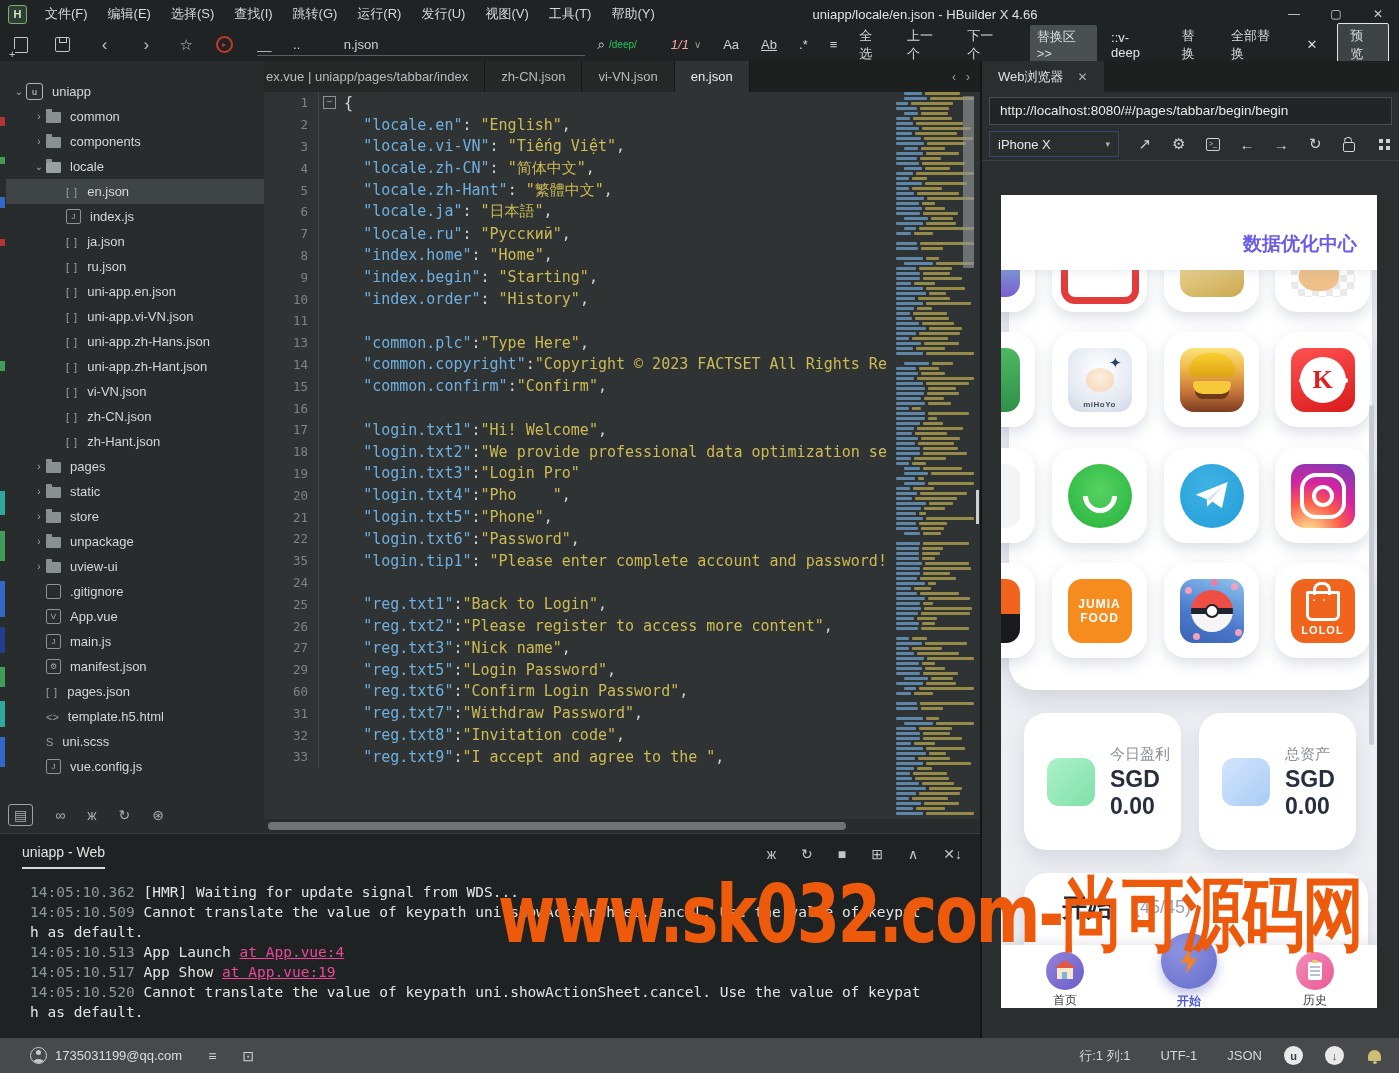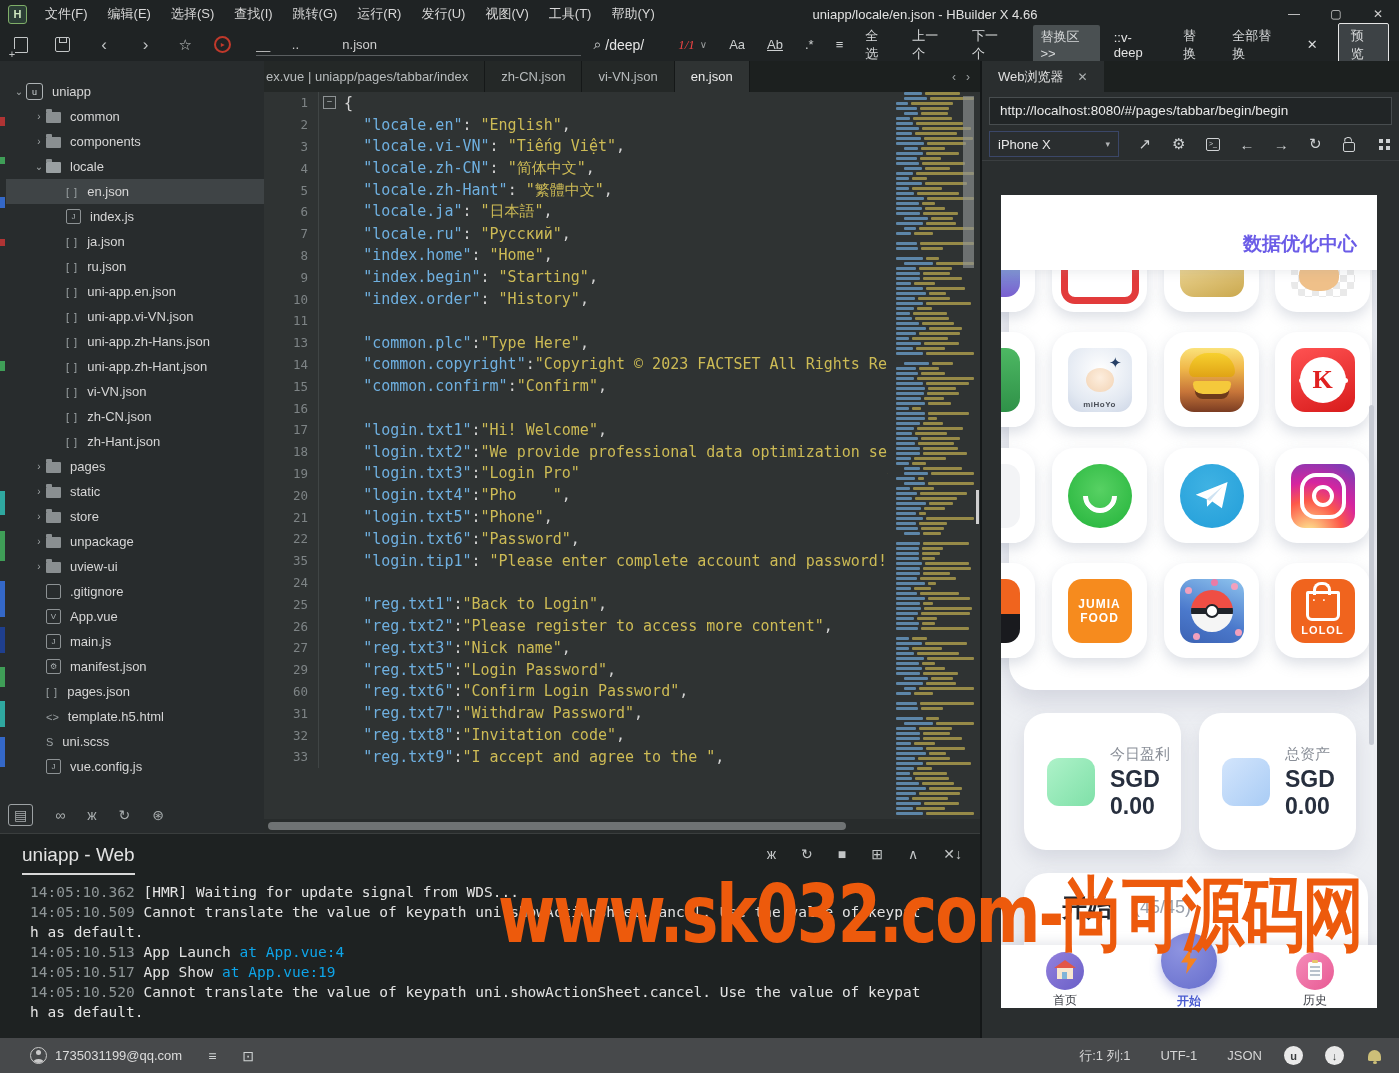--- a/index.html
+++ b/index.html
@@ -21,22 +21,22 @@
   .tb-new::after{content:"+";position:absolute;left:-6px;bottom:-7px;font-size:11px;color:#c3c6c7;background:#1f2324;line-height:10px;}
   .tb-save{width:13px;height:13px;border:1.5px solid #c3c6c7;border-radius:2px;position:relative;}
   .tb-save::before{content:"";position:absolute;top:0;left:3px;width:6px;height:4px;border:1px solid #c3c6c7;border-top:none;}
   .chev{font-size:17px;color:#bfc2c3;}
   .tb-run{width:13px;height:13px;border:2px solid #c0392b;border-radius:50%;color:#c0392b;font-size:8px;
           display:flex;align-items:center;justify-content:center;}
   .scope-input{margin-left:18px;width:330px;height:21px;border-bottom:1px solid #5a5e60;color:#cfcfcf;
                font-size:13px;white-space:pre;line-height:21px;overflow:hidden;}
   .find-group{display:flex;align-items:center;margin-left:12px;}
   .mag{color:#c8cbcc;font-size:14px;margin-right:6px;letter-spacing:-2px;}
-  .find-text{color:#e5e5e5;font-size:14px;font-style:normal;}
-  .match{color:#ef4444;font-size:13px;font-style:italic;margin-left:34px;font-family:Liberation Serif, serif;}
+  .find-text{color:#22c55e;font-size:10px;font-style:normal;}
+  .match{color:#fca5a5;font-size:13px;font-style:italic;margin-left:34px;}
   .dd{color:#9a9d9e;font-size:10px;margin-left:5px;}
   .toggle{color:#cdd0d1;font-size:13px;margin-left:22px;}
   .toggle.u{text-decoration:underline;}
   .fbtn{color:#d8dadb;font-size:13px;margin-left:22px;}
   .fbtn.hl{background:#4a5052;border-radius:2px;padding:3px 7px;margin-left:24px;}
   .replace-text{color:#e4e4e4;font-size:13px;margin-left:14px;}
   .right-group{margin-left:auto;display:flex;align-items:center;margin-right:10px;}
   .rbtn{color:#d8dadb;font-size:13px;margin-left:24px;}
   .rbtn.boxed{background:#3d4245;border:1px solid #e5e5e5;border-radius:2px;padding:3px 12px;margin-left:20px;}
   
@@ -82,26 +82,26 @@
   .minimap{position:absolute;top:31px;right:6px;width:80px;bottom:14px;overflow:hidden;}
   .mrow{height:3px;margin-bottom:2px;display:flex;gap:3px;}
   .mseg{height:3px;border-radius:1px;}
   .mthumb{position:absolute;top:4px;right:0;width:11px;height:172px;background:#8f9394;opacity:.65;}
   .vscroll{position:absolute;top:31px;right:0;width:5px;bottom:14px;}
   .vthumb{position:absolute;top:398px;left:1px;width:3px;height:34px;background:#cfcfcf;}
   .hscroll{position:absolute;left:0;right:0;bottom:0;height:14px;background:#282c2c;}
   .hthumb{position:absolute;left:4px;top:3px;width:578px;height:8px;background:#6f7374;border-radius:4px;}
   
   .console{position:absolute;top:833px;left:0;width:980px;height:205px;background:#1e2222;border-top:1px solid #3a3e3e;}
-  .ctab{position:absolute;left:22px;top:10px;font-size:19px;color:#e3e3e3;padding-bottom:7px;border-bottom:2px solid #d8d8d8;}
+  .ctab{position:absolute;left:22px;top:10px;font-size:14px;color:#e3e3e3;padding-bottom:7px;border-bottom:2px solid #d8d8d8;}
   .cicons{position:absolute;right:18px;top:12px;display:flex;gap:25px;color:#c3c6c7;font-size:14px;}
   .clog{position:absolute;left:30px;top:48px;right:10px;font-family:"DejaVu Sans Mono","Liberation Mono",monospace;
         font-size:14.5px;line-height:20px;color:#e3e3e3;white-space:pre;}
   .clog .t{color:#8f9698;}
-  .clog a{color:#0ea5e9;}
+  .clog a{color:#ec4899;text-decoration:underline;}
   
   .statusbar{position:absolute;bottom:0;left:0;right:0;height:35px;background:#47494b;display:flex;align-items:center;
              font-size:13px;color:#dcdcdc;}
   .person{width:15px;height:15px;border:1.5px solid #c9c9c9;border-radius:50%;position:relative;margin:0 8px 0 30px;overflow:hidden;}
   .person::before{content:"";position:absolute;top:2px;left:4.5px;width:5px;height:5px;border-radius:50%;background:#c9c9c9;}
   .person::after{content:"";position:absolute;bottom:-3px;left:1.5px;width:11px;height:7px;border-radius:50%;background:#c9c9c9;}
   .sb-ic{margin-left:26px;color:#cfd2d3;font-size:14px;}
   .sb-right{margin-left:auto;display:flex;align-items:center;margin-right:18px;gap:0;}
   .sb-item{margin-left:30px;color:#d6d6d6;}
   .circ{width:19px;height:19px;border-radius:50%;background:#e9e9e9;color:#3a3d3e;font-size:11px;font-weight:bold;

